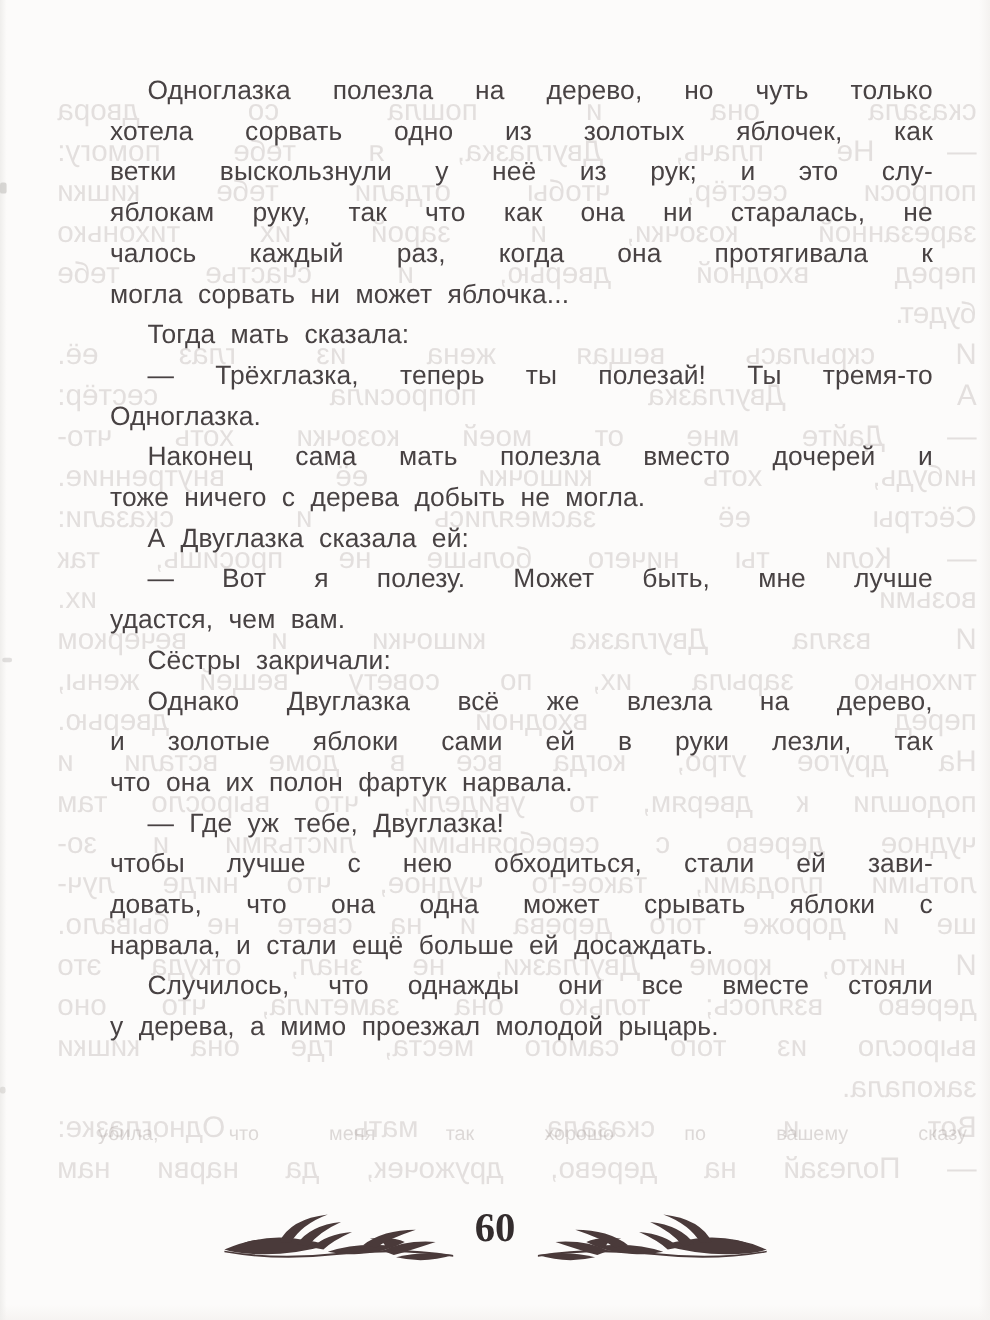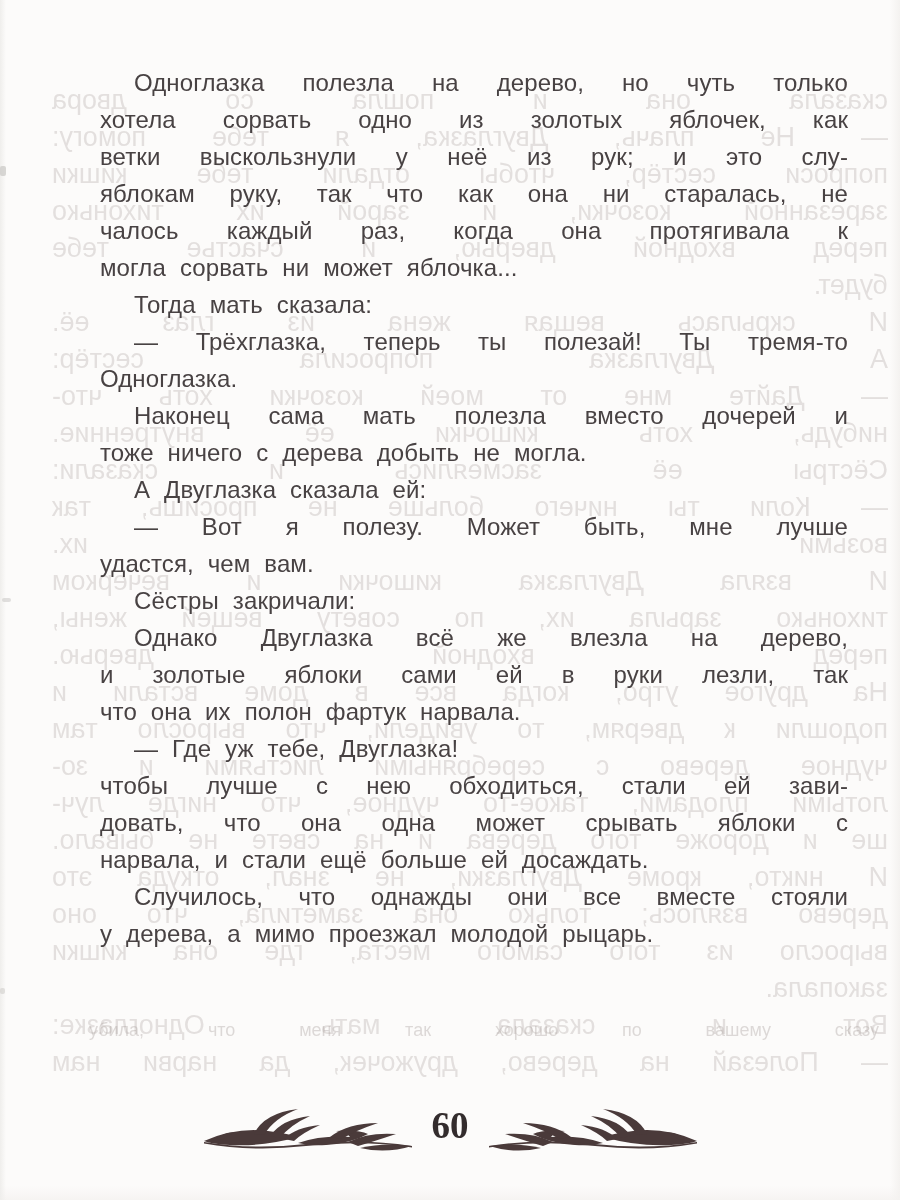--- a/index.html
+++ b/index.html
@@ -61,21 +61,21 @@
   }
   .para{margin:0;}
   .line{text-align:justify;text-align-last:justify;}
   .line.first{text-indent:34px;}
   .line.last{text-align-last:left;word-spacing:0.30em;}
 
   
   .footer{
     position:absolute;
     left:0; top:1098px; width:900px; height:62px;
-    display:flex;align-items:center;justify-content:center;
+    display:flex;align-items:flex-start;justify-content:center;
     gap:14px;
     color:var(--ornament-color);
   }
   .flourish{width:212px;height:52px;flex:0 0 auto;}
   .flourish.right{transform:scaleX(-1);}
   .page-number{
     font-family:"Liberation Serif","DejaVu Serif",serif;
     font-weight:bold;
     font-size:37px;
     color:var(--pagenum-color);

